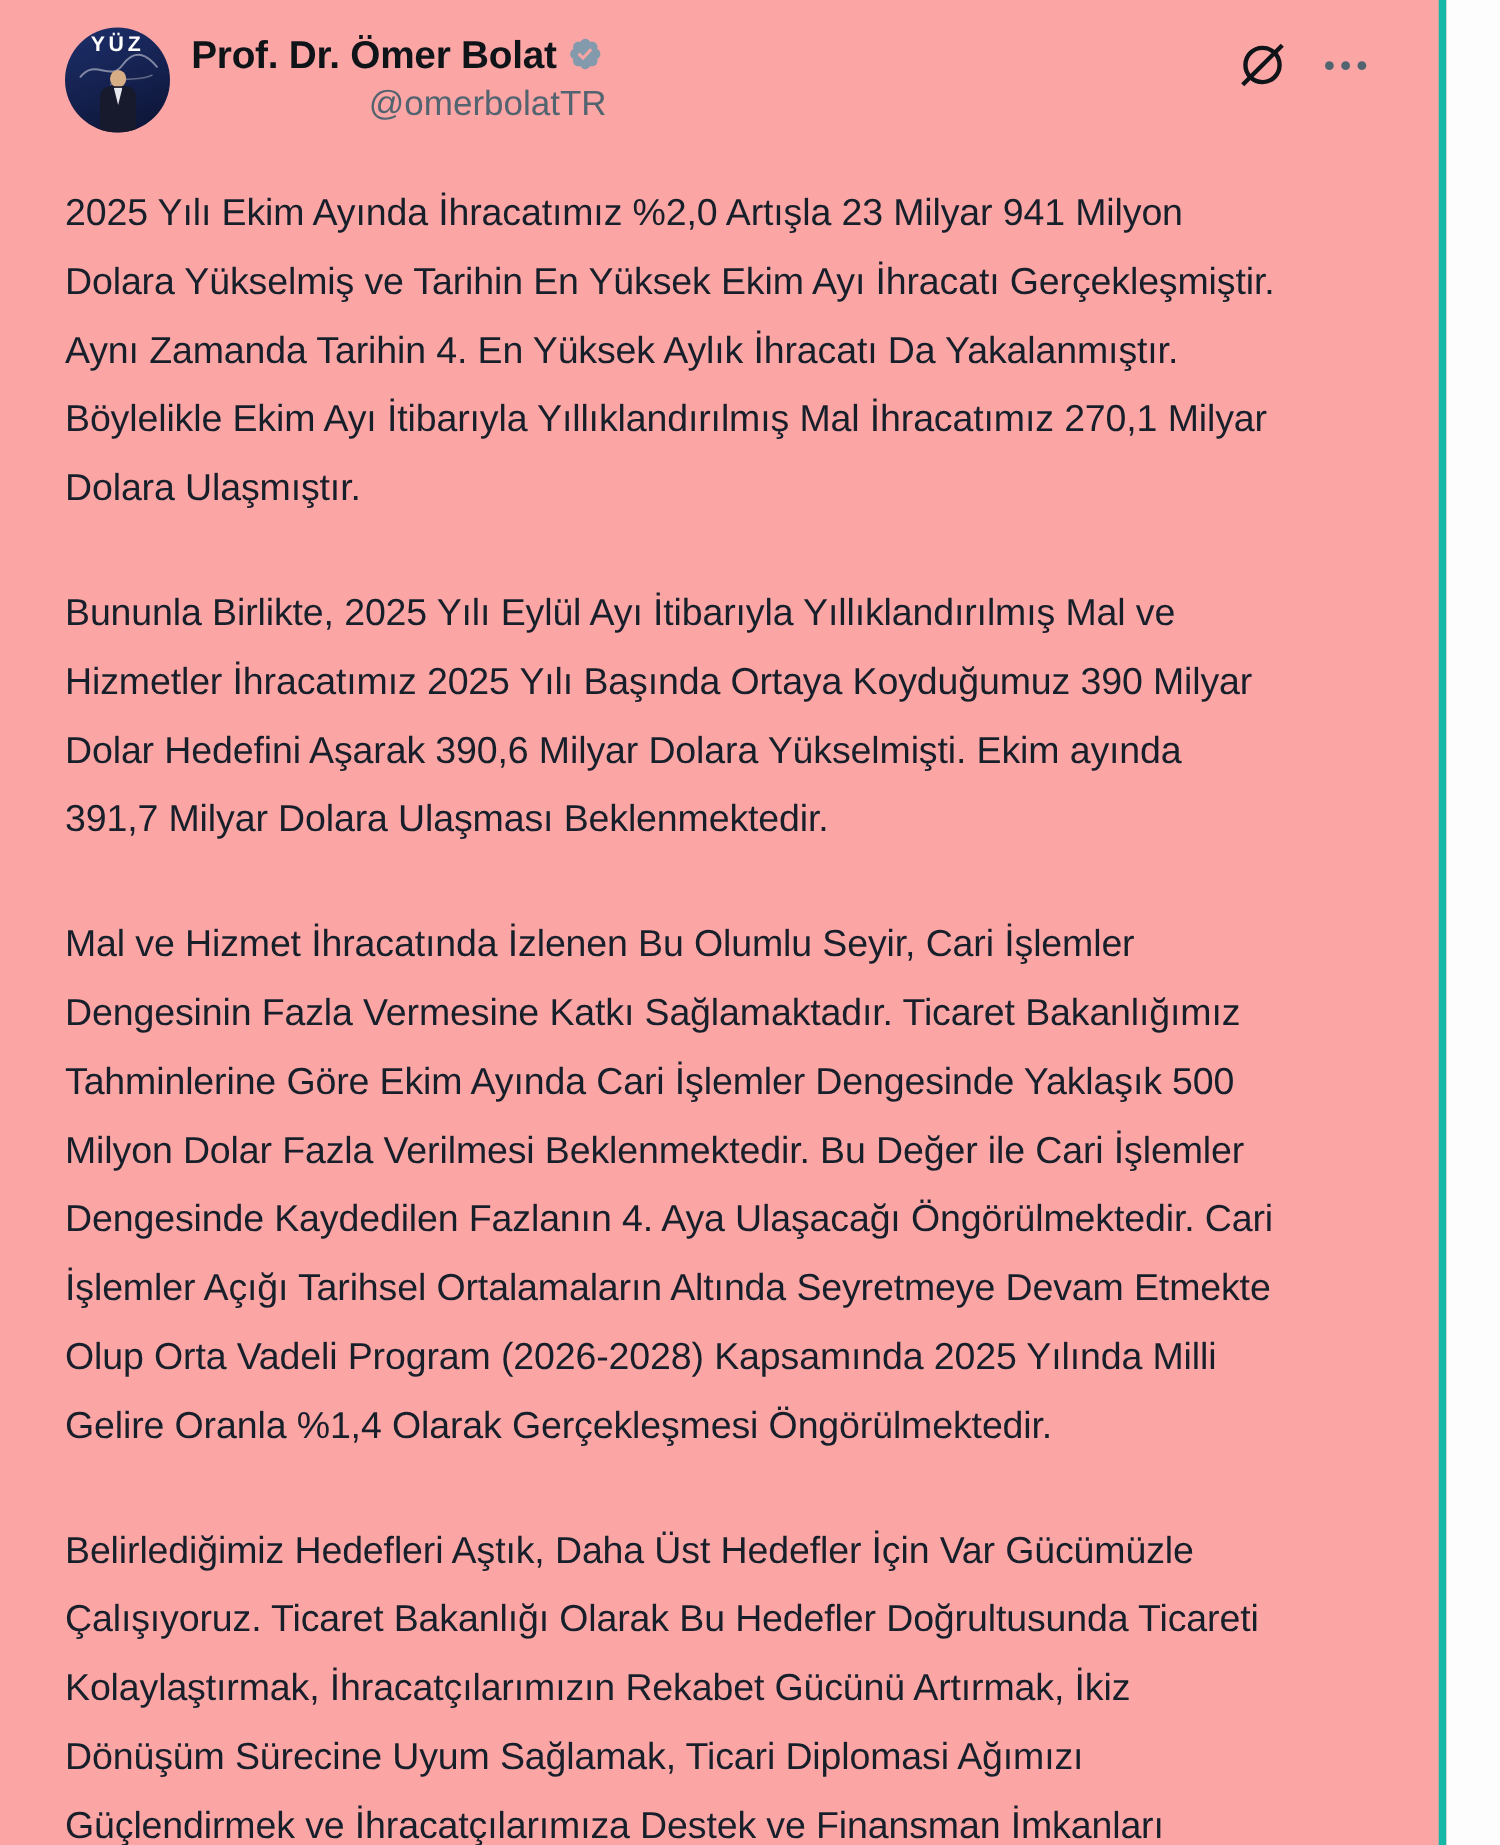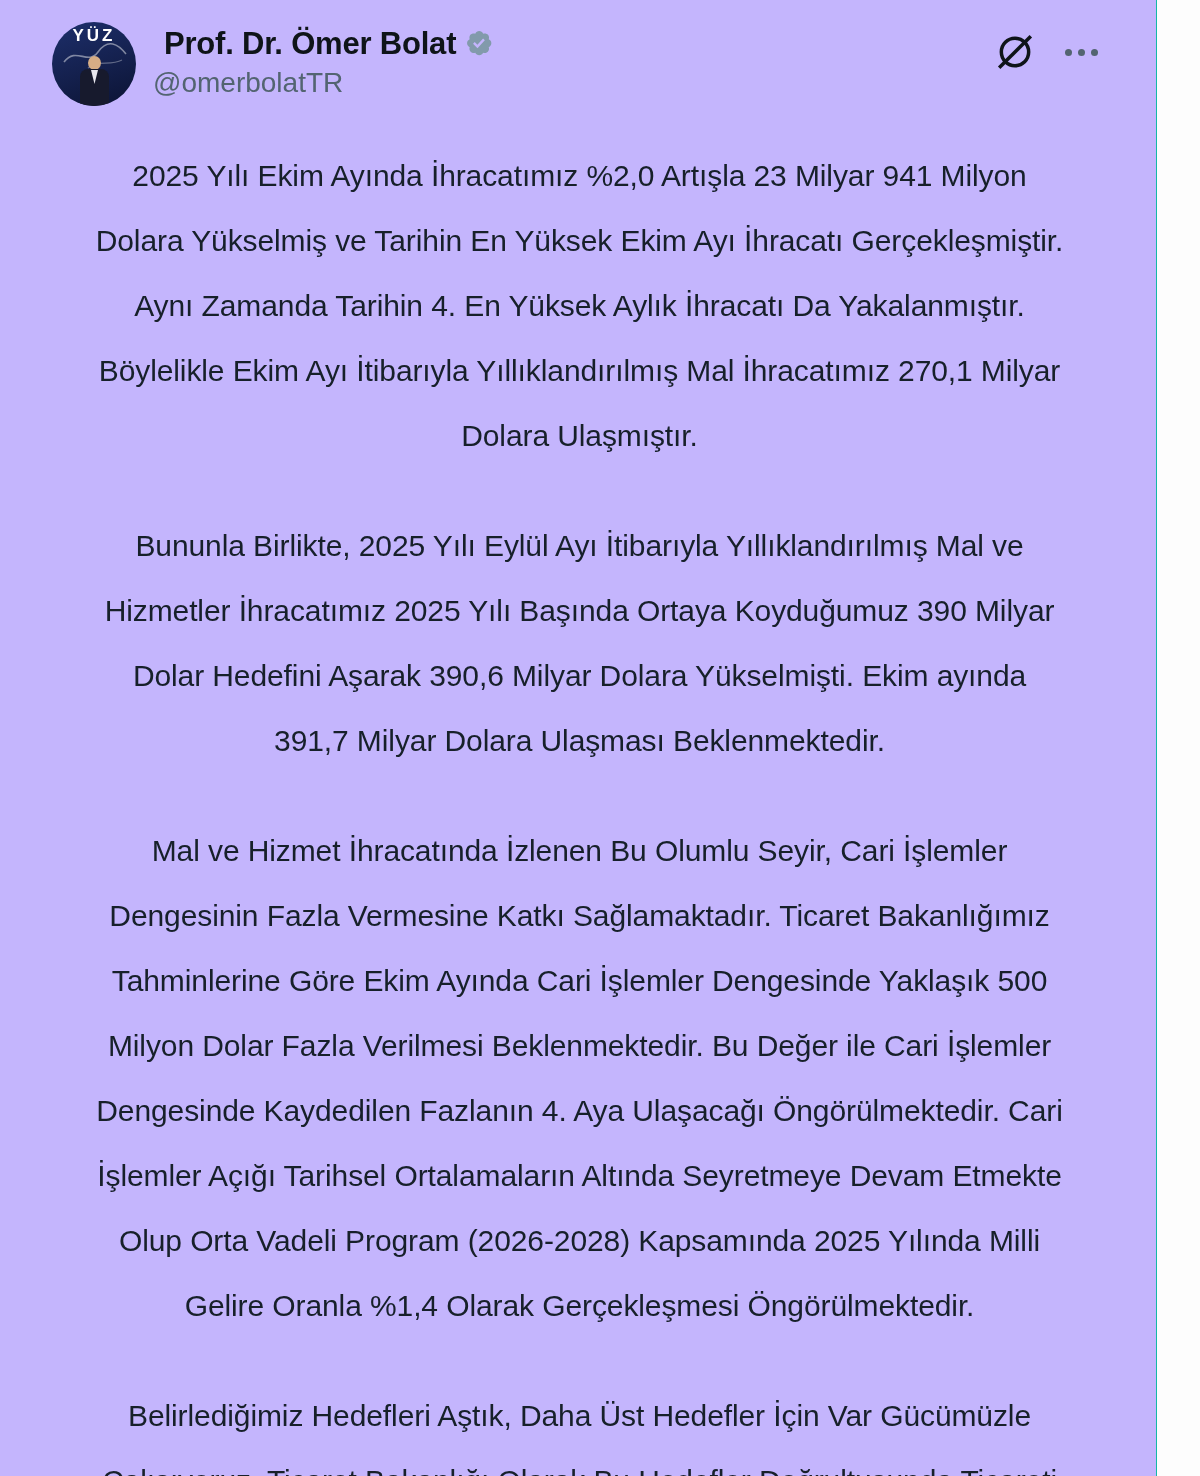--- a/index.html
+++ b/index.html
@@ -6,22 +6,22 @@
   html, body { width: 1200px; height: 1476px; overflow: hidden; }
   body {
     font-family: "Liberation Sans", sans-serif;
     background: #fdfdfd;
     color: #0f1419;
   }
   .column {
     position: absolute;
     left: 0; top: 0;
     width: 1157px; height: 1476px;
-    background: #c4b5fd;
-    border-right: 1px solid #14b8a6;
+    background: #fca5a5;
+    border-right: 6px solid #14b8a6;
   }
   
   .header {
     position: relative;
     display: flex;
     align-items: flex-start;
     padding: 22px 52px 0 52px;
   }
   .avatar {
     width: 84px; height: 84px;
@@ -58,53 +58,52 @@
     background: #e8e8ef;
     clip-path: polygon(0 0, 100% 0, 50% 100%);
   }
   .id-block { margin-left: 17px; padding-top: 4px; }
   .name-row { display: flex; align-items: center; gap: 9px; cursor: pointer; }
   .display-name {
     font-size: 31px;
     font-weight: 700;
     color: #0f1419;
     letter-spacing: -0.2px;
-    margin-left: 11px;
   }
   .badge { width: 31px; height: 31px; display: inline-block; }
   .handle {
     display: block;
     margin-top: 5px;
     font-size: 28px;
     color: #536471;
     cursor: pointer;
+    text-align: right;
   }
   .actions {
     position: absolute;
     top: 32px; right: 58px;
     display: flex;
     align-items: center;
     gap: 30px;
   }
   .grok-btn { width: 40px; height: 40px; color: #0f1419; cursor: pointer; }
   .more-btn { display: flex; gap: 6px; align-items: center; cursor: pointer; padding: 6px 0; }
   .more-btn i { width: 7px; height: 7px; border-radius: 50%; background: #536471; }
   
   .post {
     padding: 37px 50px 0 52px;
     width: 1157px;
   }
   .post p {
     white-space: pre-line;
     font-size: 30px;
-    line-height: 65px;
+    line-height: 55px;
     letter-spacing: -0.1px;
     color: #17202a;
     margin-bottom: 45px;
-    text-align: center;
   }
 </style>
 </head>
 <body>
 
 <div class="column">
 
   <div class="header">
 
     <div class="avatar">

